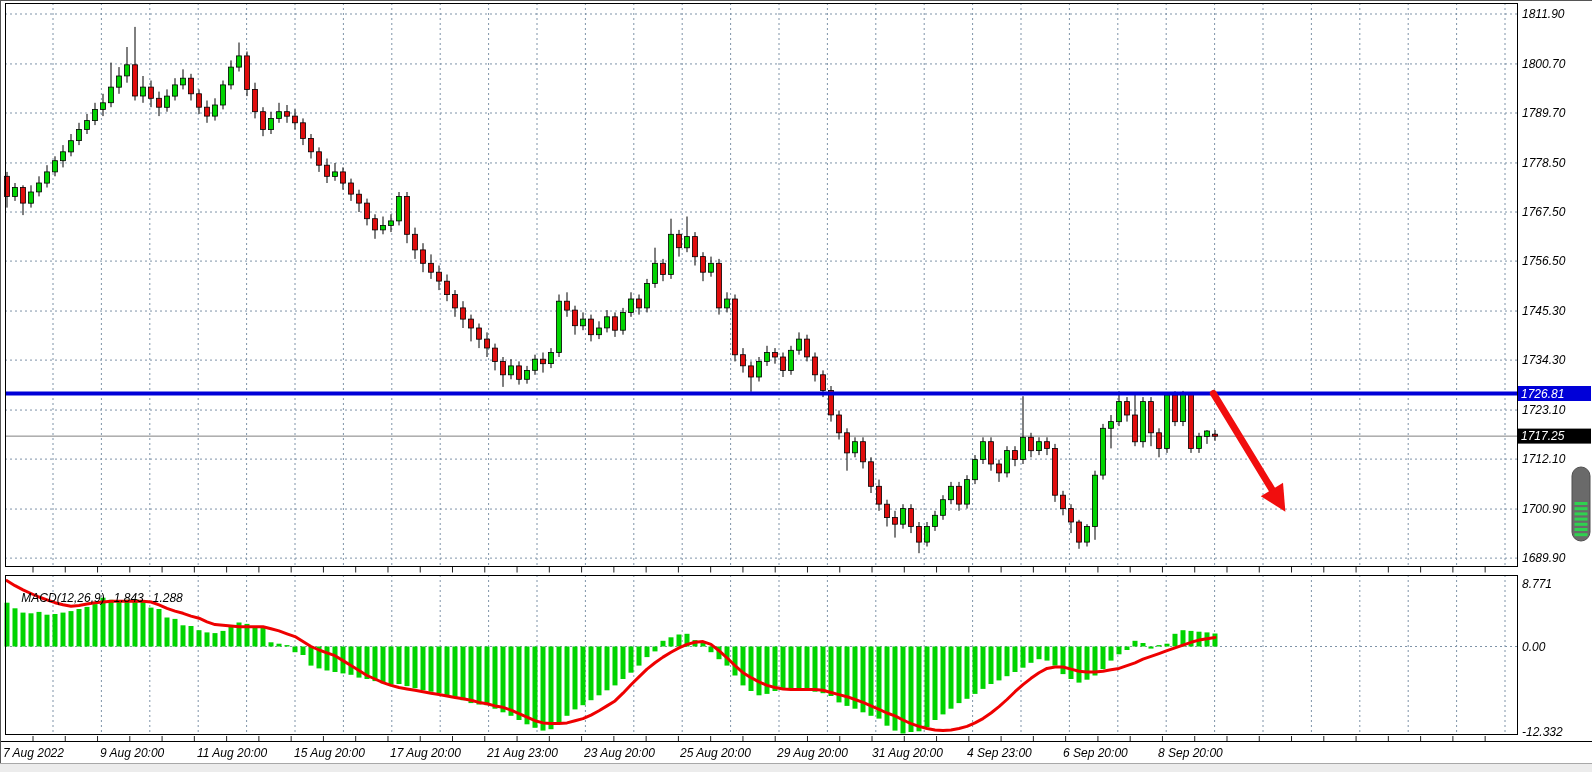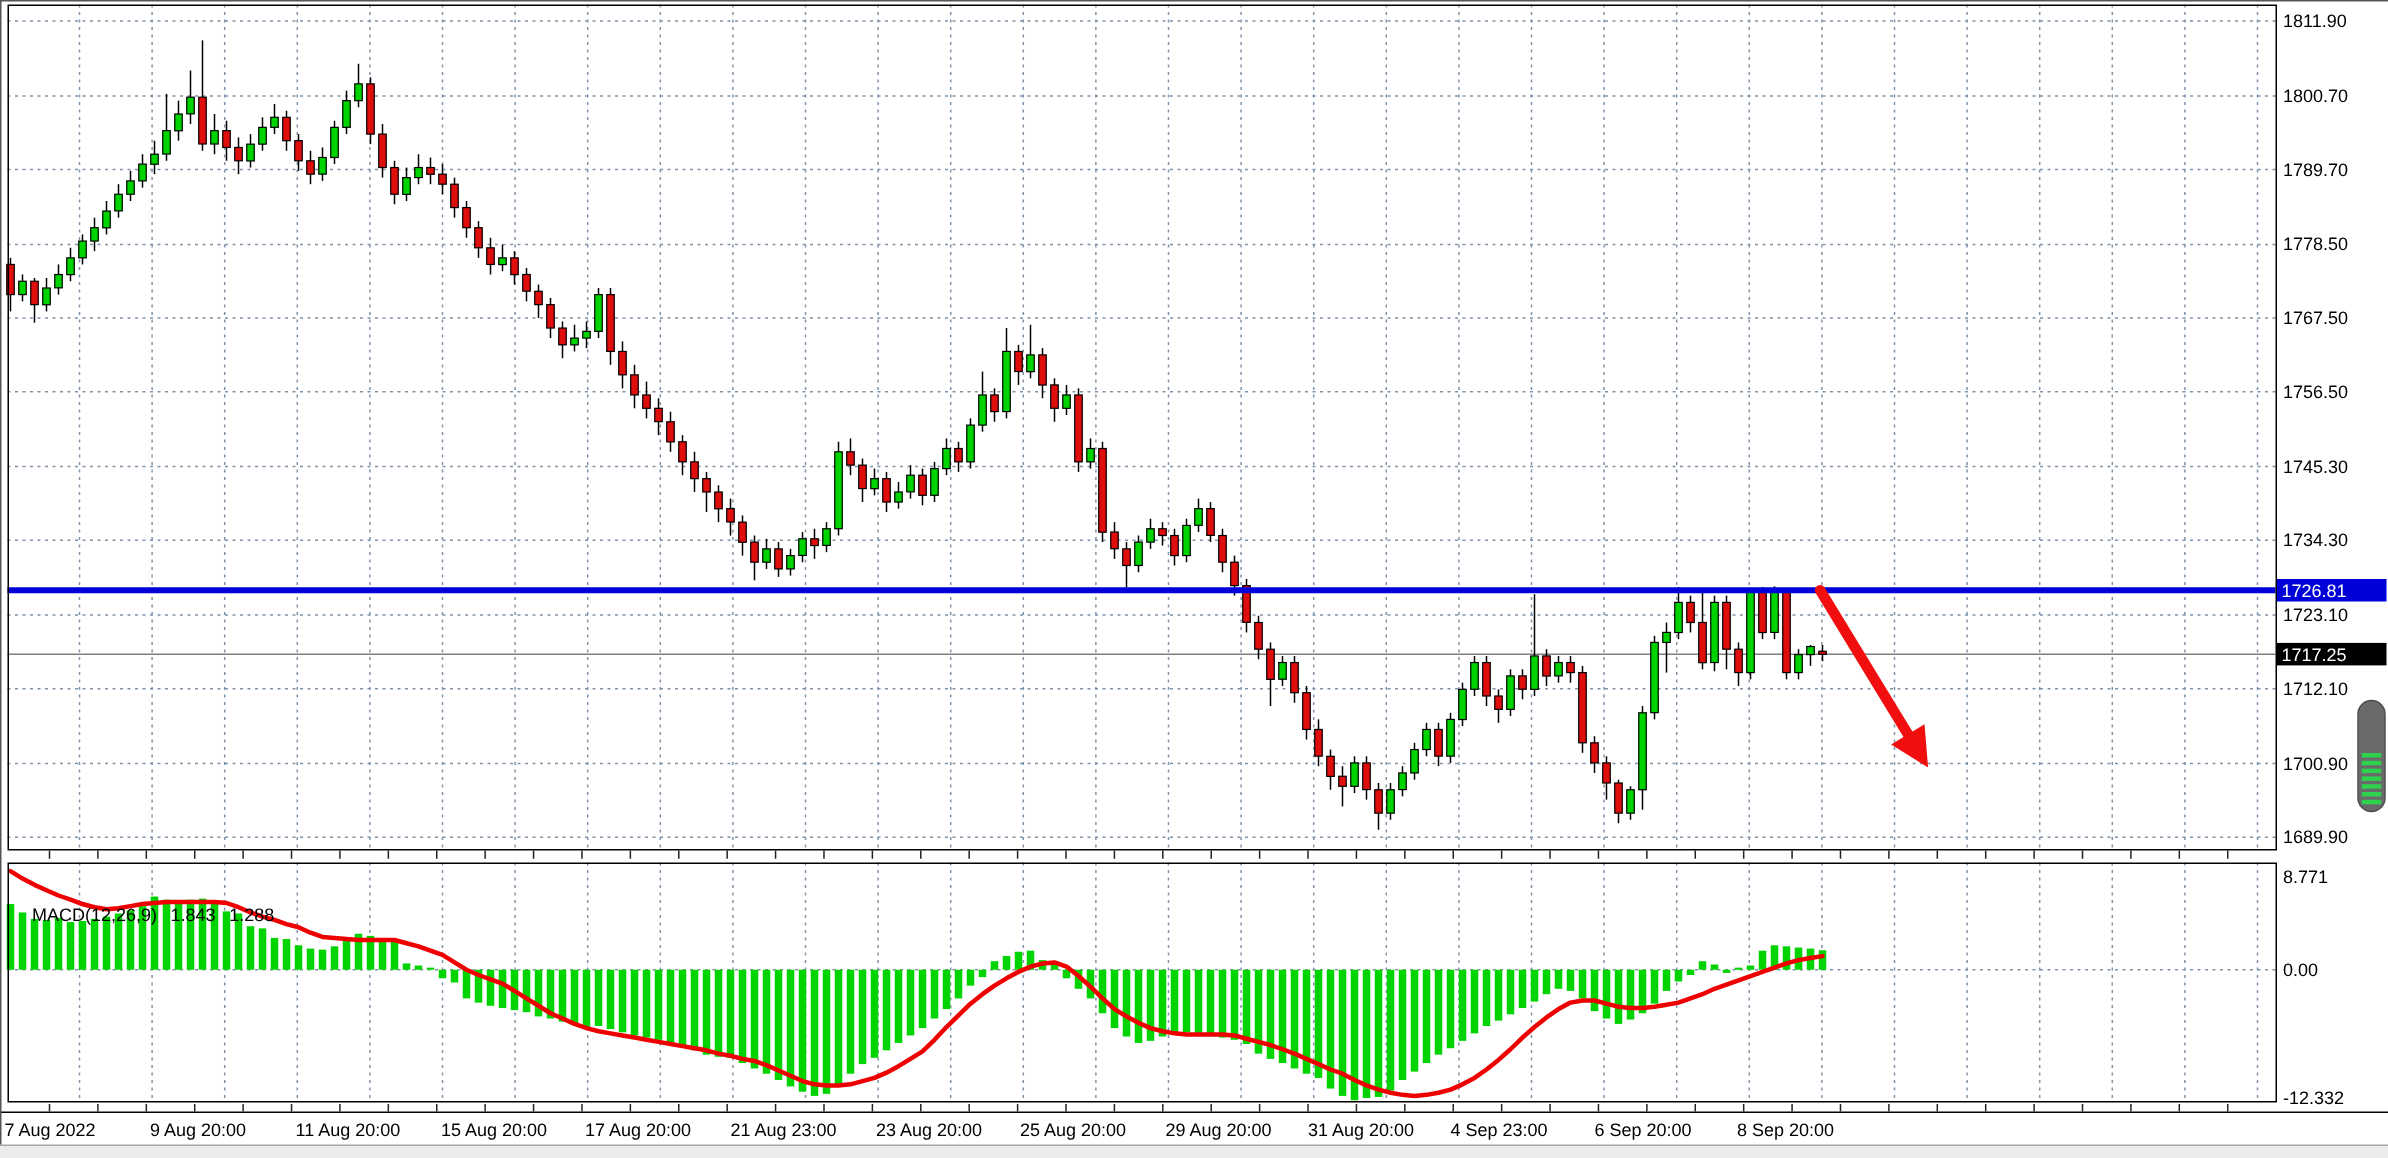--- a/index.html
+++ b/index.html
@@ -1,22 +1,22 @@
 <!DOCTYPE html>
 <html><head>
 <meta charset="utf-8">
 <style>
   html,body{margin:0;padding:0;background:#fff;}
   .window{position:relative;width:1592px;height:772px;background:#3b82f6;overflow:hidden;
-          font-family:"Liberation Sans",sans-serif;}
+          font-family:"Liberation Sans",sans-serif;font-style:italic;}
   #cv{position:absolute;left:0;top:0;}
   .overlay-label{position:absolute;font-size:12px;color:#000;white-space:pre;z-index:5;}
   .overlay-label .gap{display:inline-block;width:9px;}
   #symbol-title{left:8px;top:5px;}
-  #macd-title{left:8px;top:589px;}
+  #macd-title{left:8px;top:577px;}
   .dd{font-size:8px;vertical-align:2px;cursor:default;}
 </style>
 </head>
 <body>
 
 <div class="window">
   <svg id="cv" width="1592" height="772" viewBox="0 0 1592 772">
       <rect x="0" y="0" width="1592" height="772" fill="#ffffff"></rect>
       <line x1="0" y1="763.5" x2="1592" y2="763.5" stroke="#a8a8a8"></line>
       <rect x="0" y="764" width="1592" height="8" fill="#ececec"></rect>

